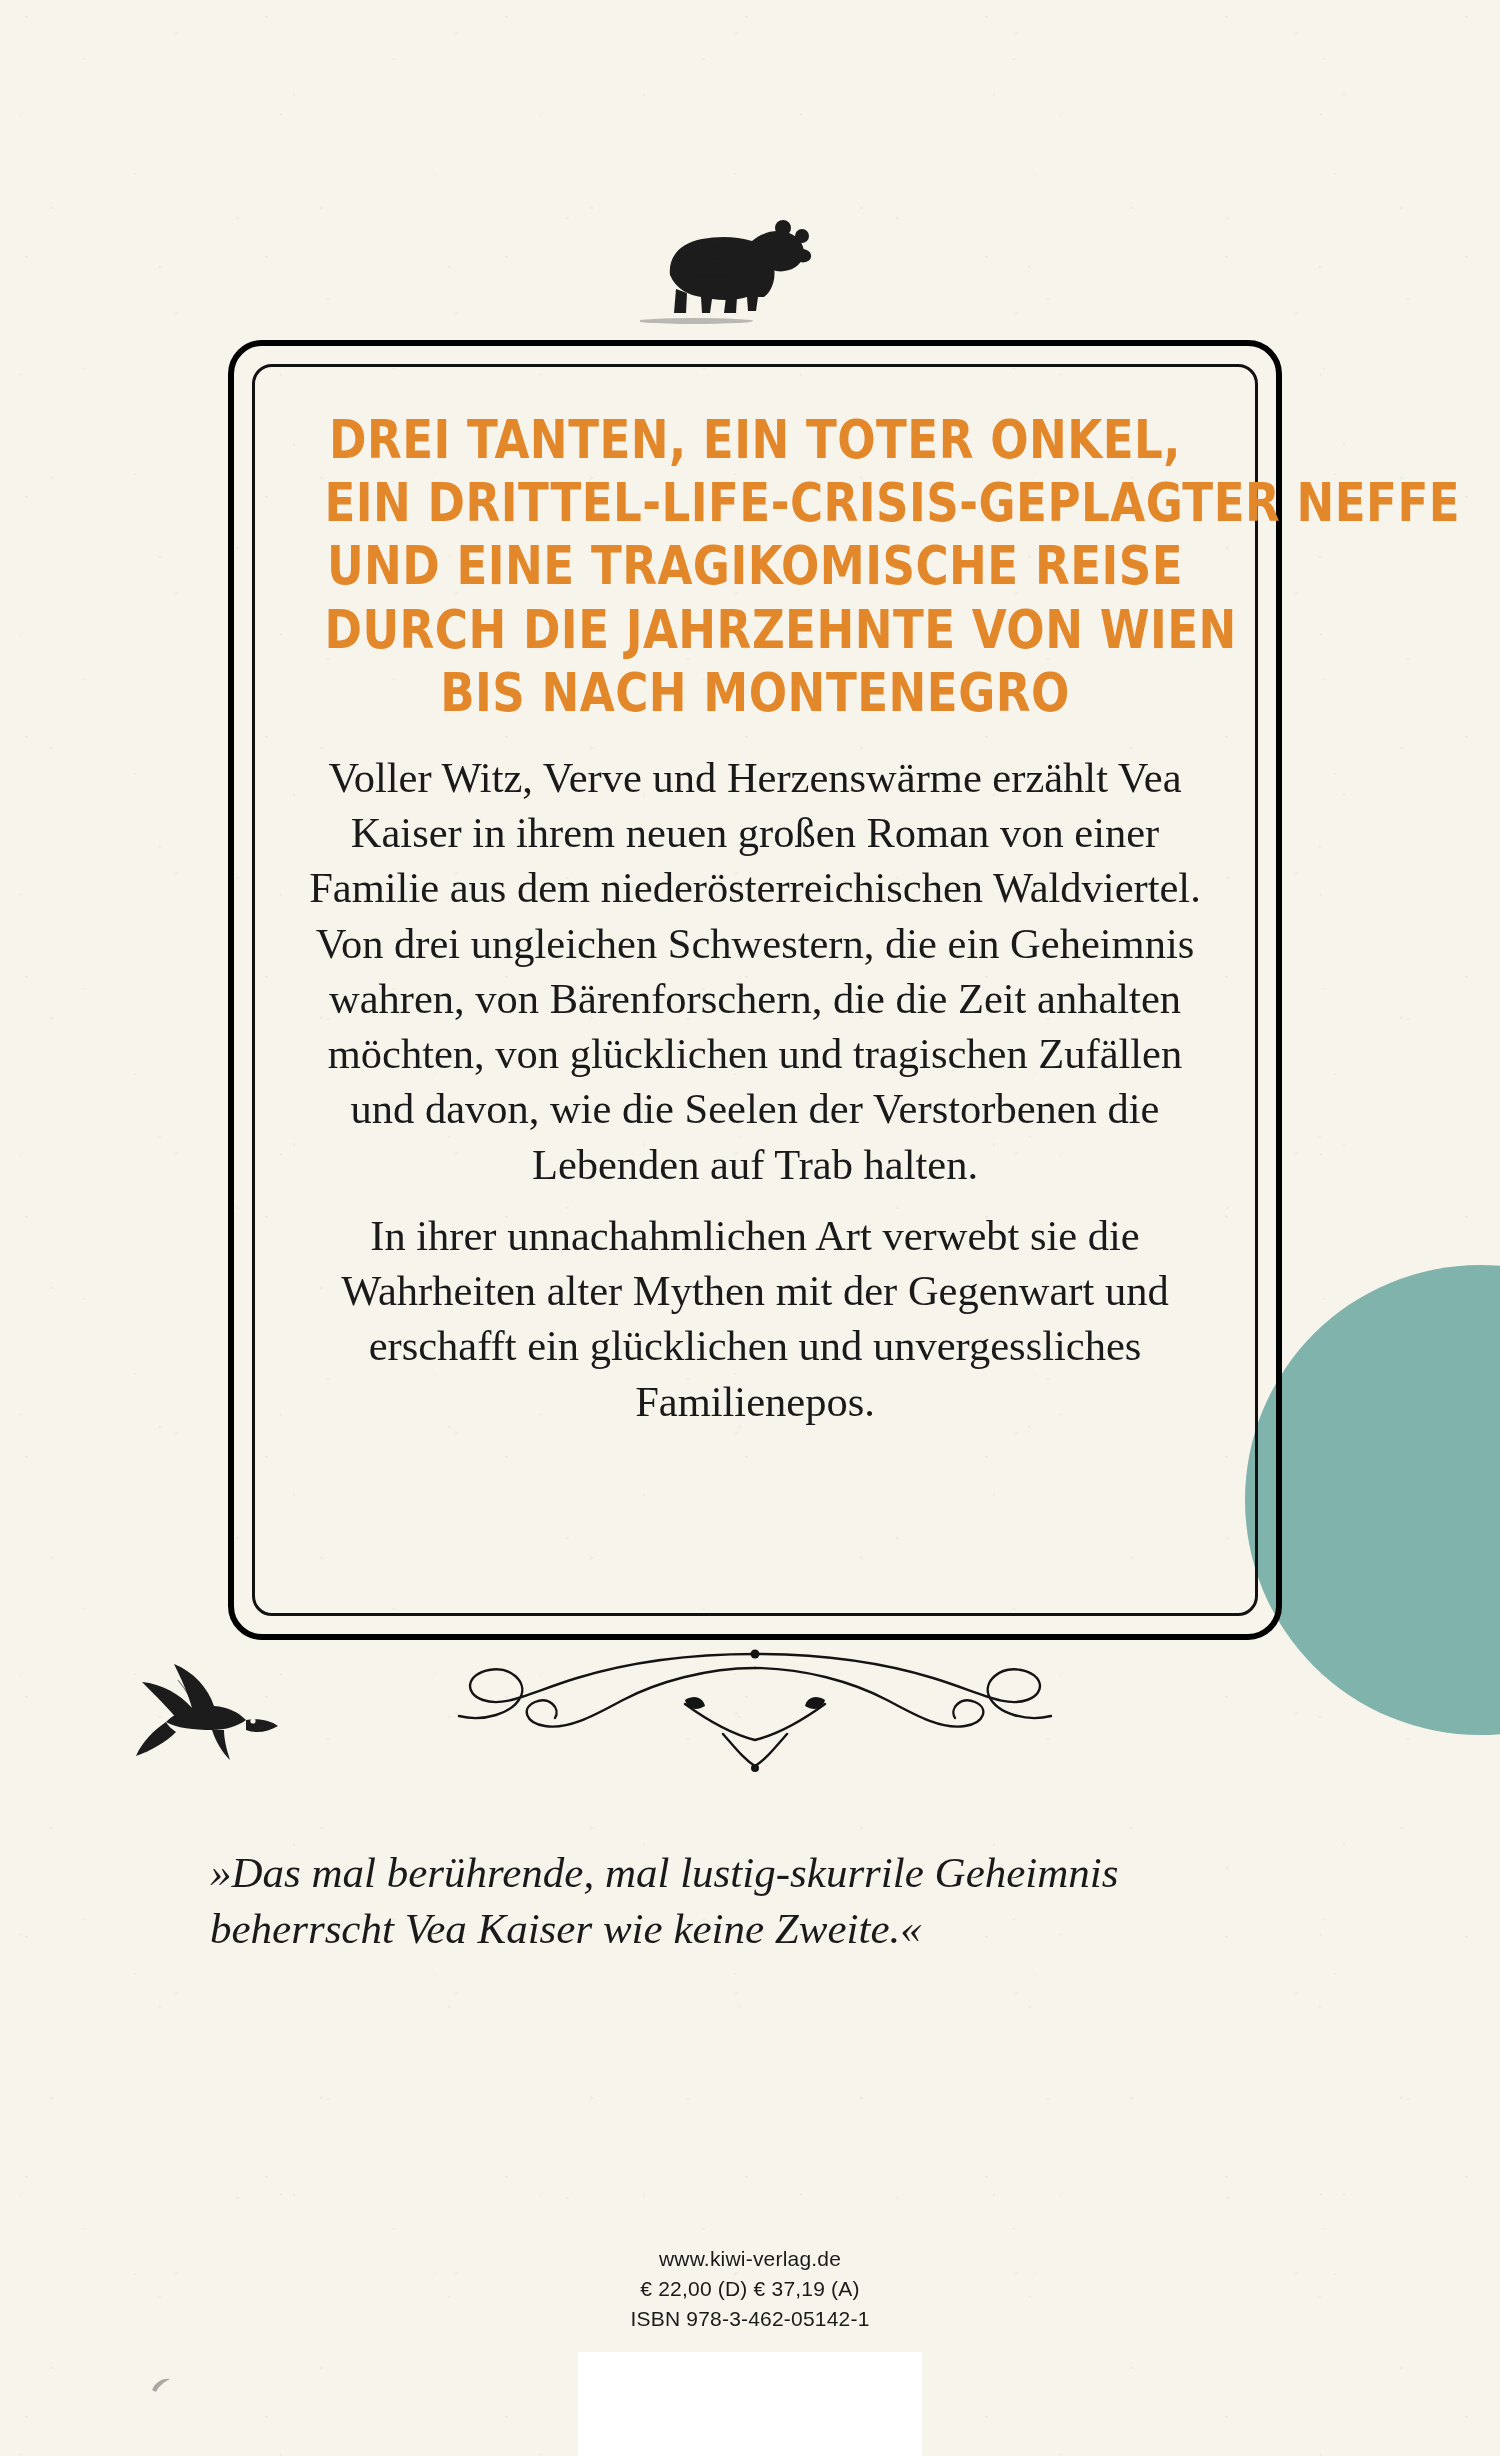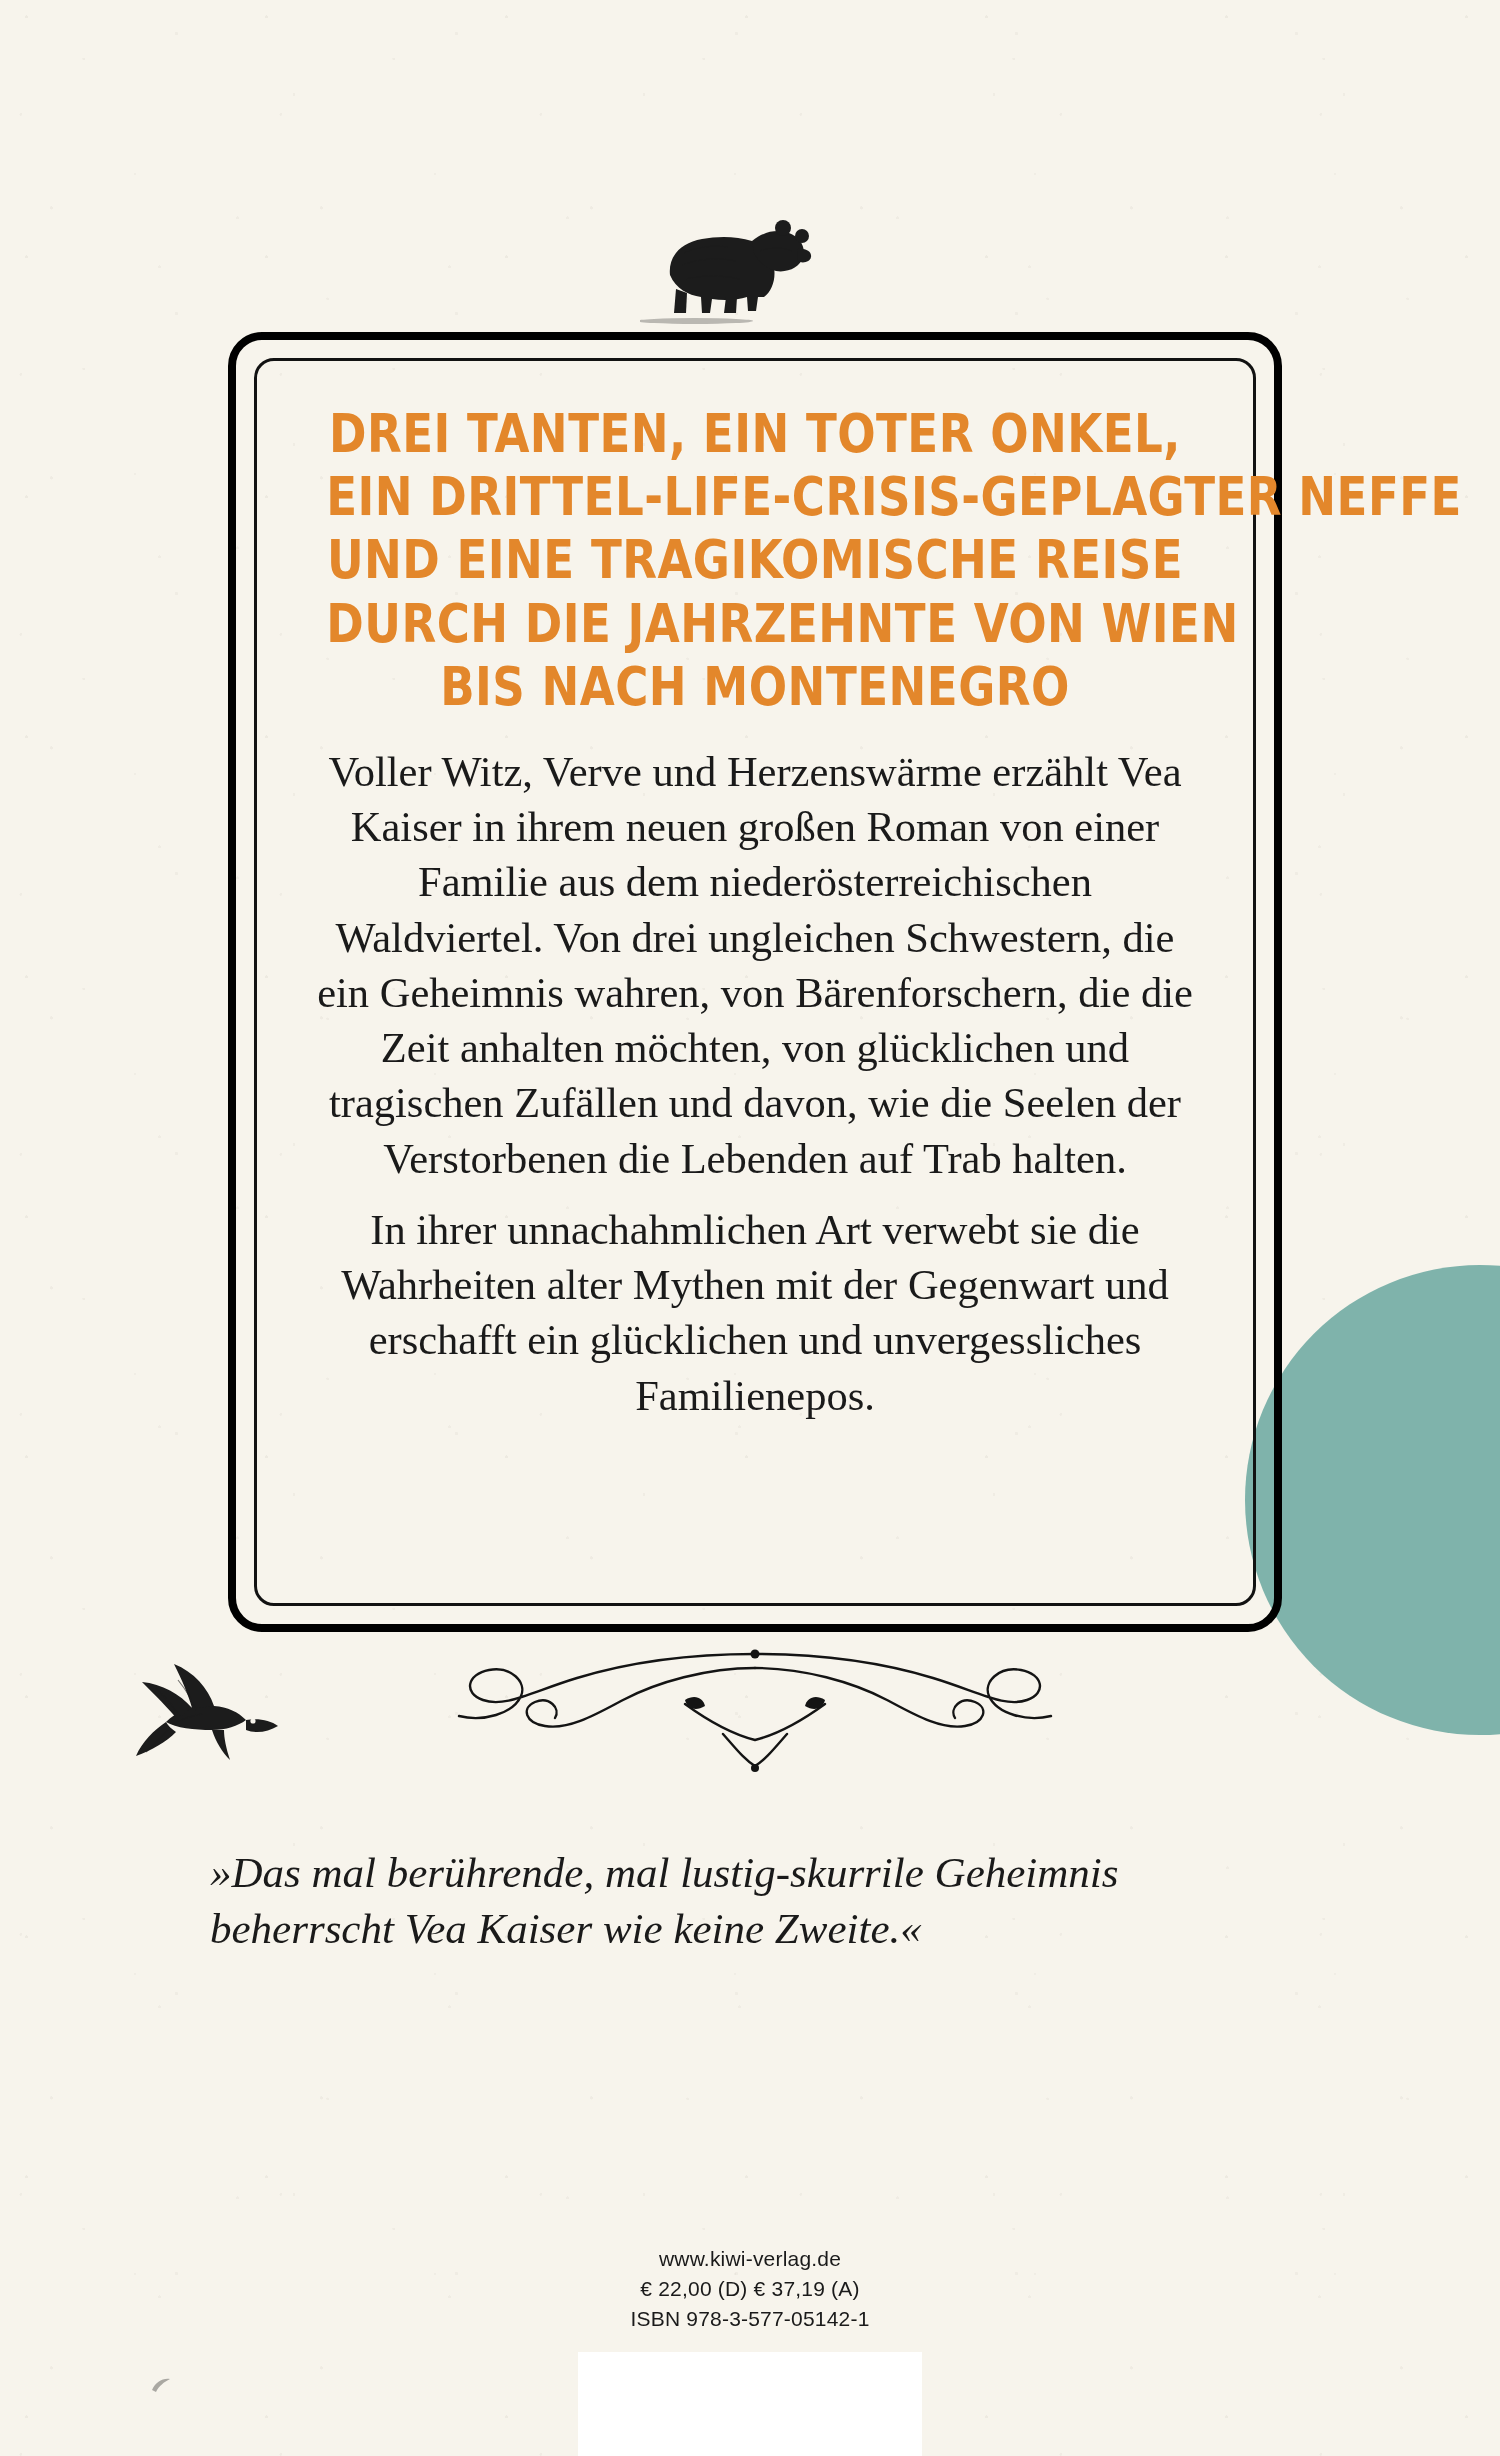--- a/index.html
+++ b/index.html
@@ -53,24 +53,24 @@
     left: 640px;
     top: 205px;
     width: 175px;
     height: 125px;
   }
 
   
   .frame-outer {
     position: absolute;
     left: 228px;
-    top: 332px;
+    top: 340px;
     width: 1054px;
     height: 1300px;
-    border: 8px solid #000000;
+    border: 6px solid #000000;
     border-radius: 34px;
     box-sizing: border-box;
   }
   .frame-inner {
     position: absolute;
     left: 18px;
     top: 18px;
     right: 18px;
     bottom: 18px;
     border: 3px solid #121212;
@@ -286,21 +286,21 @@
   </svg>
 </div>
 
 <div class="quote-block">
   <p class="quote-text">»Das mal berührende, mal lustig-skurrile Geheimnis beherrscht Vea Kaiser wie keine Zweite.«</p>
 </div>
 
 <div class="footer">
   <div>www.kiwi-verlag.de</div>
   <div>€ 22,00 (D)  € 37,19 (A)</div>
-  <div>ISBN 978-3-577-05142-1</div>
+  <div>ISBN 978-3-462-05142-1</div>
 </div>
 
 <div class="barcode-plate"></div>
 
 <div class="speck">
   <svg viewBox="0 0 22 18" width="22" height="18" aria-hidden="true">
     <path d="M2 14 C6 6 12 2 20 3 C14 6 9 10 6 16 Z" fill="#1c1c1c"></path>
   </svg>
 </div>
 

